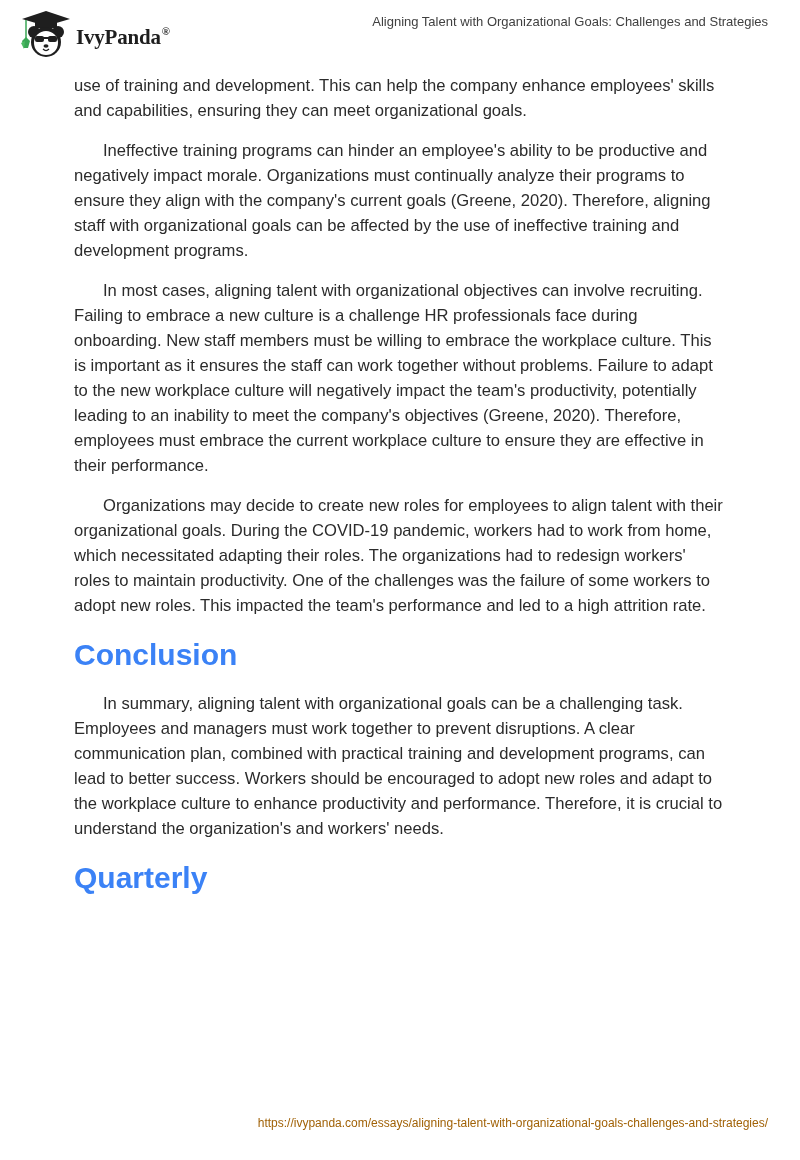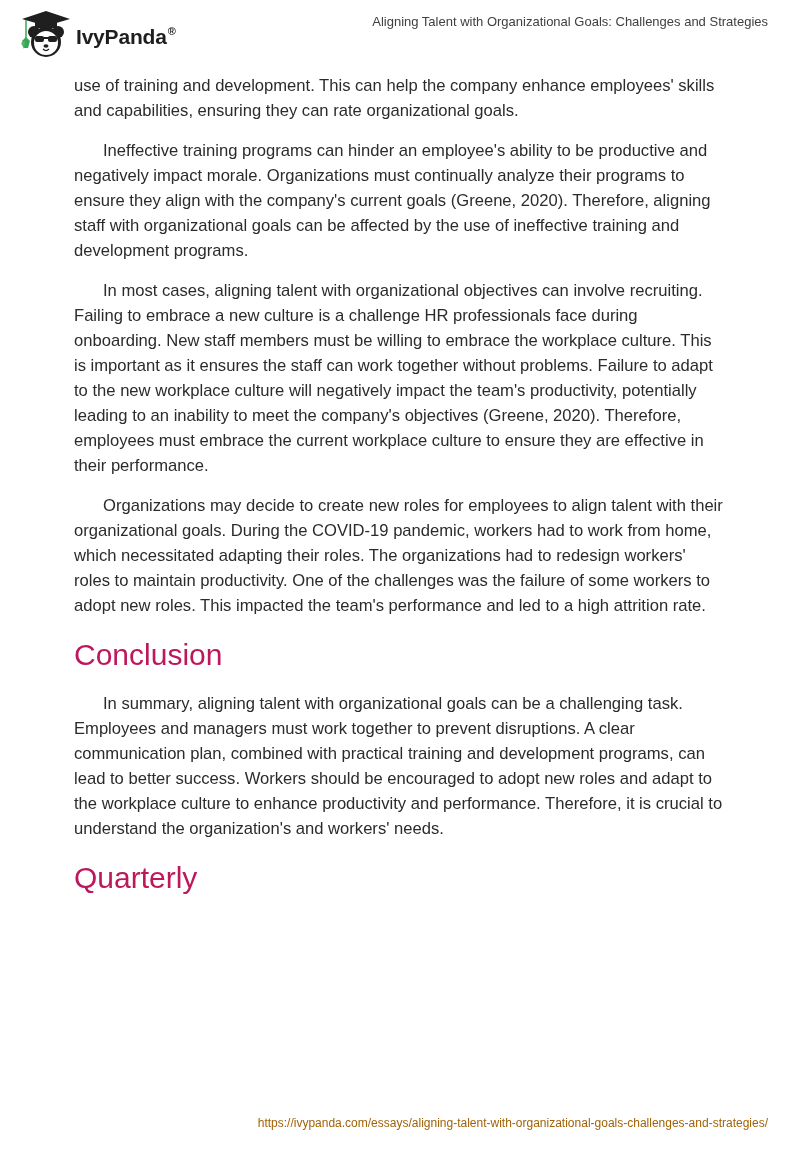--- a/index.html
+++ b/index.html
@@ -24,21 +24,21 @@
       position: absolute;
       left: 16px; top: 8px;
       display: flex;
       align-items: center;
     }
     .logo-mark {
       width: 58px; height: 52px;
       display: block;
     }
     .logo-text {
-      font-family: Liberation Sans, sans-serif;
+      font-family: Liberation Serif, serif;
       font-weight: bold;
       font-size: 21px;
       color: #1e1e1e;
       margin-left: 2px;
       margin-top: 6px;
       letter-spacing: -0.2px;
       text-align: right;
     }
     .logo-text sup {
       font-size: 11px;
@@ -62,22 +62,22 @@
       margin: 0 0 15px 0;
       font-size: 16.6px;
       line-height: 25px;
       color: #2b2b2b;
     }
     p.indent { text-indent: 29px; }
     h2 {
       margin: 17px 0 16px 0;
       font-size: 30px;
       line-height: 40px;
-      font-weight: normal;
-      color: #be185d;
+      font-weight: bold;
+      color: #3b82f6;
     }
     .ref { margin-top: 22px; }
     .footer-url {
       position: absolute;
       right: 32px;
       top: 1116px;
       font-size: 12px;
       color: #a16207;
     }
   </style>
@@ -106,21 +106,21 @@
 
       <ellipse cx="30" cy="38" rx="2.5" ry="1.8" fill="#1f1f1f"></ellipse>
       <path d="M27,41 Q30,44 33,41" stroke="#1f1f1f" stroke-width="1.2" fill="none"></path>
     </svg>
     <span class="logo-text"><span>IvyPanda</span><sup>®</sup></span>
   </div>
   <div class="doc-title">Aligning Talent with Organizational Goals: Challenges and Strategies</div>
 </div>
 
 <div class="content">
-  <p>use of training and development. This can help the company enhance employees' skills and capabilities, ensuring they can rate organizational goals.</p>
+  <p>use of training and development. This can help the company enhance employees' skills and capabilities, ensuring they can meet organizational goals.</p>
   <p class="indent">Ineffective training programs can hinder an employee's ability to be productive and negatively impact morale. Organizations must continually analyze their programs to ensure they align with the company's current goals (Greene, 2020). Therefore, aligning staff with organizational goals can be affected by the use of ineffective training and development programs.</p>
   <p class="indent">In most cases, aligning talent with organizational objectives can involve recruiting. Failing to embrace a new culture is a challenge HR professionals face during onboarding. New staff members must be willing to embrace the workplace culture. This is important as it ensures the staff can work together without problems. Failure to adapt to the new workplace culture will negatively impact the team's productivity, potentially leading to an inability to meet the company's objectives (Greene, 2020). Therefore, employees must embrace the current workplace culture to ensure they are effective in their performance.</p>
   <p class="indent">Organizations may decide to create new roles for employees to align talent with their organizational goals. During the COVID-19 pandemic, workers had to work from home, which necessitated adapting their roles. The organizations had to redesign workers' roles to maintain productivity. One of the challenges was the failure of some workers to adopt new roles. This impacted the team's performance and led to a high attrition rate.</p>
 
   <h2>Conclusion</h2>
   <p class="indent">In summary, aligning talent with organizational goals can be a challenging task. Employees and managers must work together to prevent disruptions. A clear communication plan, combined with practical training and development programs, can lead to better success. Workers should be encouraged to adopt new roles and adapt to the workplace culture to enhance productivity and performance. Therefore, it is crucial to understand the organization's and workers' needs.</p>
 
   <h2>Quarterly</h2>
 </div>
 

